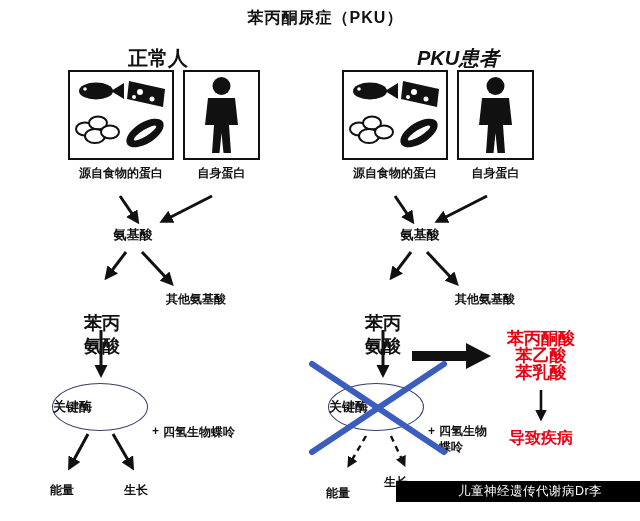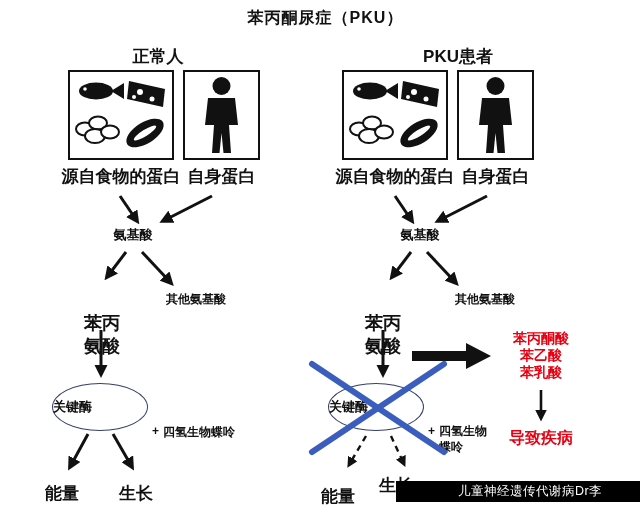--- a/index.html
+++ b/index.html
@@ -5,52 +5,52 @@
   * { margin:0; padding:0; box-sizing:border-box; }
   html,body { background:#ffffff; }
   .canvas {
     position:relative; width:640px; height:521px; background:#ffffff;
     font-family:"Liberation Sans", sans-serif; color:#111; overflow:hidden;
   }
   .title {
     position:absolute; left:11px; right:0; top:8px; text-align:center;
     font-size:16px; font-weight:700; letter-spacing:1px;
   }
-  .col-header { position:absolute; text-align:center; font-size:17px; font-weight:600; }
+  .col-header { position:absolute; text-align:center; font-size:20px; font-weight:600; }
   .col-header.bold { font-weight:800; }
   .box {
     position:absolute; border:2px solid #111; background:#fff;
     display:flex; align-items:center; justify-content:center;
   }
-  .lbl { position:absolute; text-align:center; font-weight:700; font-size:17px; line-height:1.25; }
+  .lbl { position:absolute; text-align:center; font-weight:700; font-size:12px; line-height:1.25; }
   .big { font-size:18px; line-height:1.25;margin-top:28px; }
   .ellipse {
     position:absolute; border:1.5px solid #37406b; border-radius:50%;
     display:flex; align-items:center; justify-content:flex-start;
     font-weight:700; font-size:13px; background:transparent;
   }
   .red { color:#e60012; }
-  .metabolites { position:absolute; text-align:center; font-weight:700; font-size:14px; line-height:17px; }
+  .metabolites { position:absolute; text-align:center; font-weight:700; font-size:17px; line-height:17px; }
   .cof { position:absolute; font-weight:700; font-size:12px; display:flex; gap:4px; align-items:flex-start; white-space:nowrap; }
   .cof .stack { display:flex; flex-direction:column; line-height:1.3; }
   .overlay { position:absolute; inset:0; pointer-events:none; }
   .watermark {
     position:absolute; background:#000; color:#fff; font-size:12.5px;
     display:flex; align-items:center; justify-content:center; letter-spacing:0.5px;padding-left:24px;
   }
 </style>
 </head>
 <body>
 
 <div class="canvas">
 
   <div class="title">苯丙酮尿症（PKU）</div>
 
   <div class="col-header" style="left:108px;top:45px;width:100px;">正常人</div>
-  <div class="col-header bold" style="left:408px;top:45px;width:100px;">PKU患者</div>
+  <div class="col-header bold" style="left:408px;top:45px;width:100px;font-style:italic;">PKU患者</div>
 
   <div class="box" style="left:68px;top:70px;width:106px;height:90px;">
     <svg width="100" height="84" viewBox="0 0 100 84">
       <g>
         <ellipse cx="25" cy="18" rx="17" ry="8.5" fill="#111"></ellipse>
         <polygon points="40,18 53,10 53,26" fill="#111"></polygon>
         <circle cx="14" cy="16" r="1.8" fill="#fff"></circle>
       </g>
       <g>
         <polygon points="58,8 94,16 92,34 56,26" fill="#111"></polygon>

